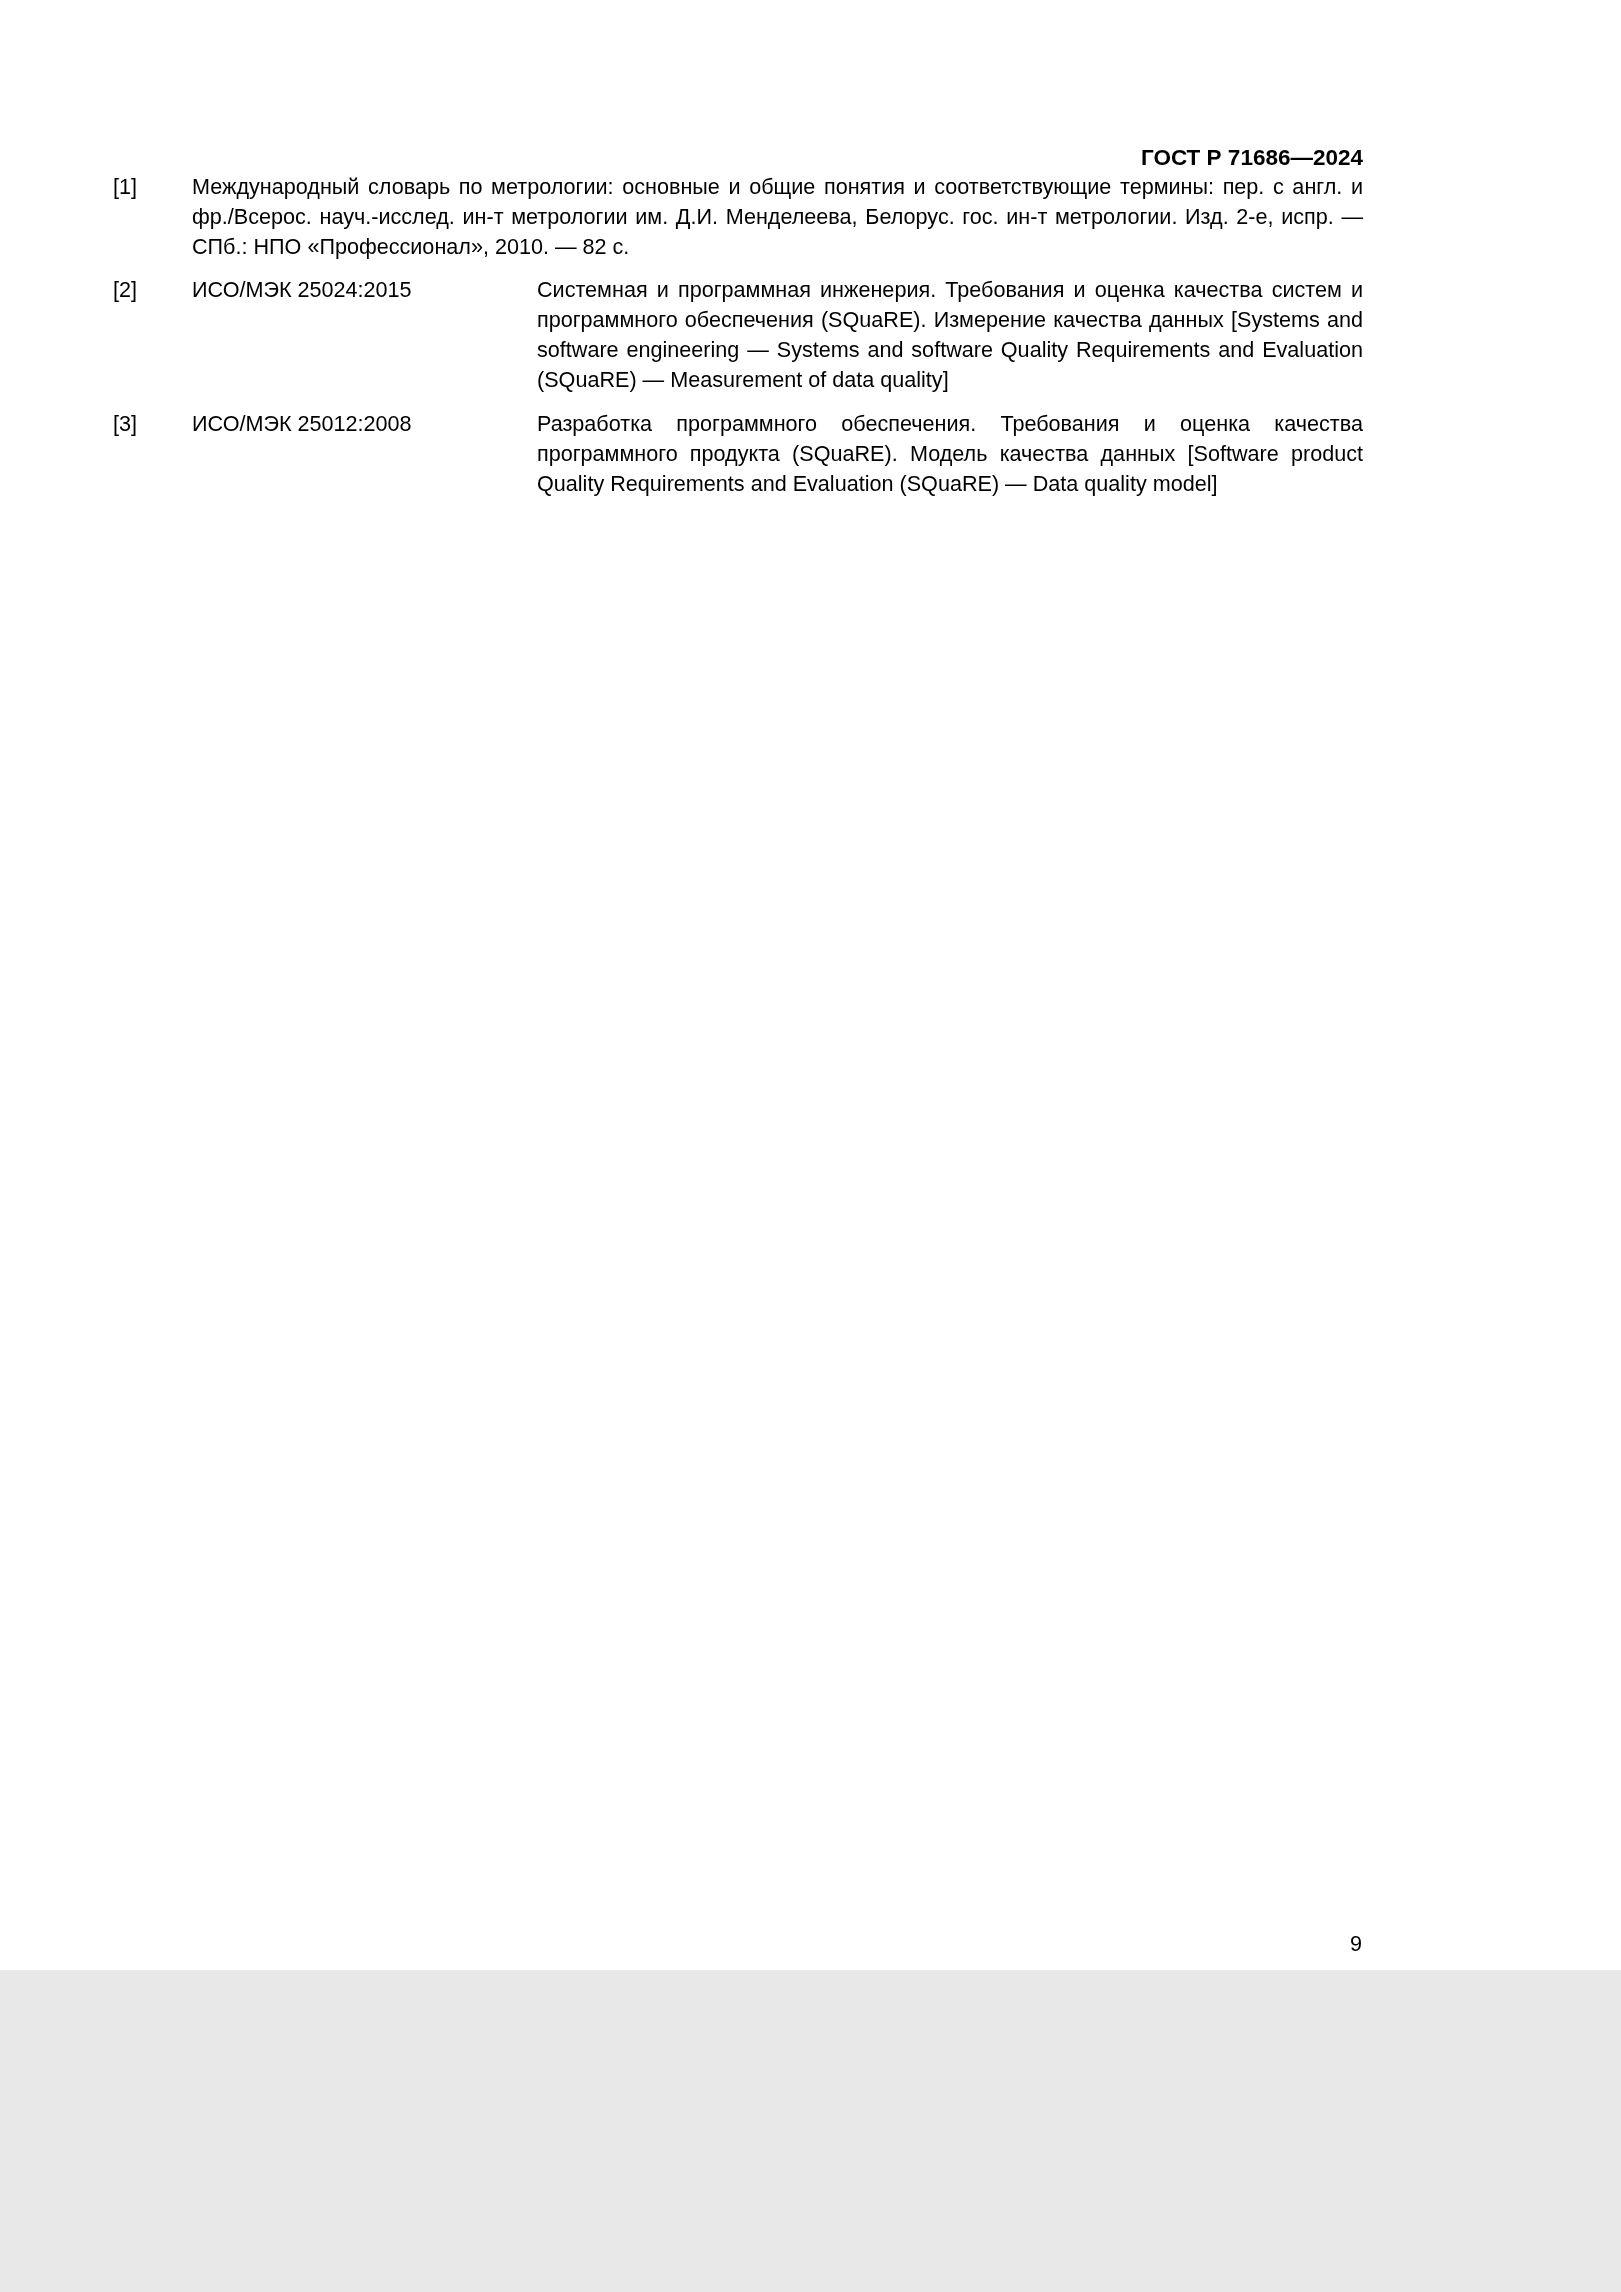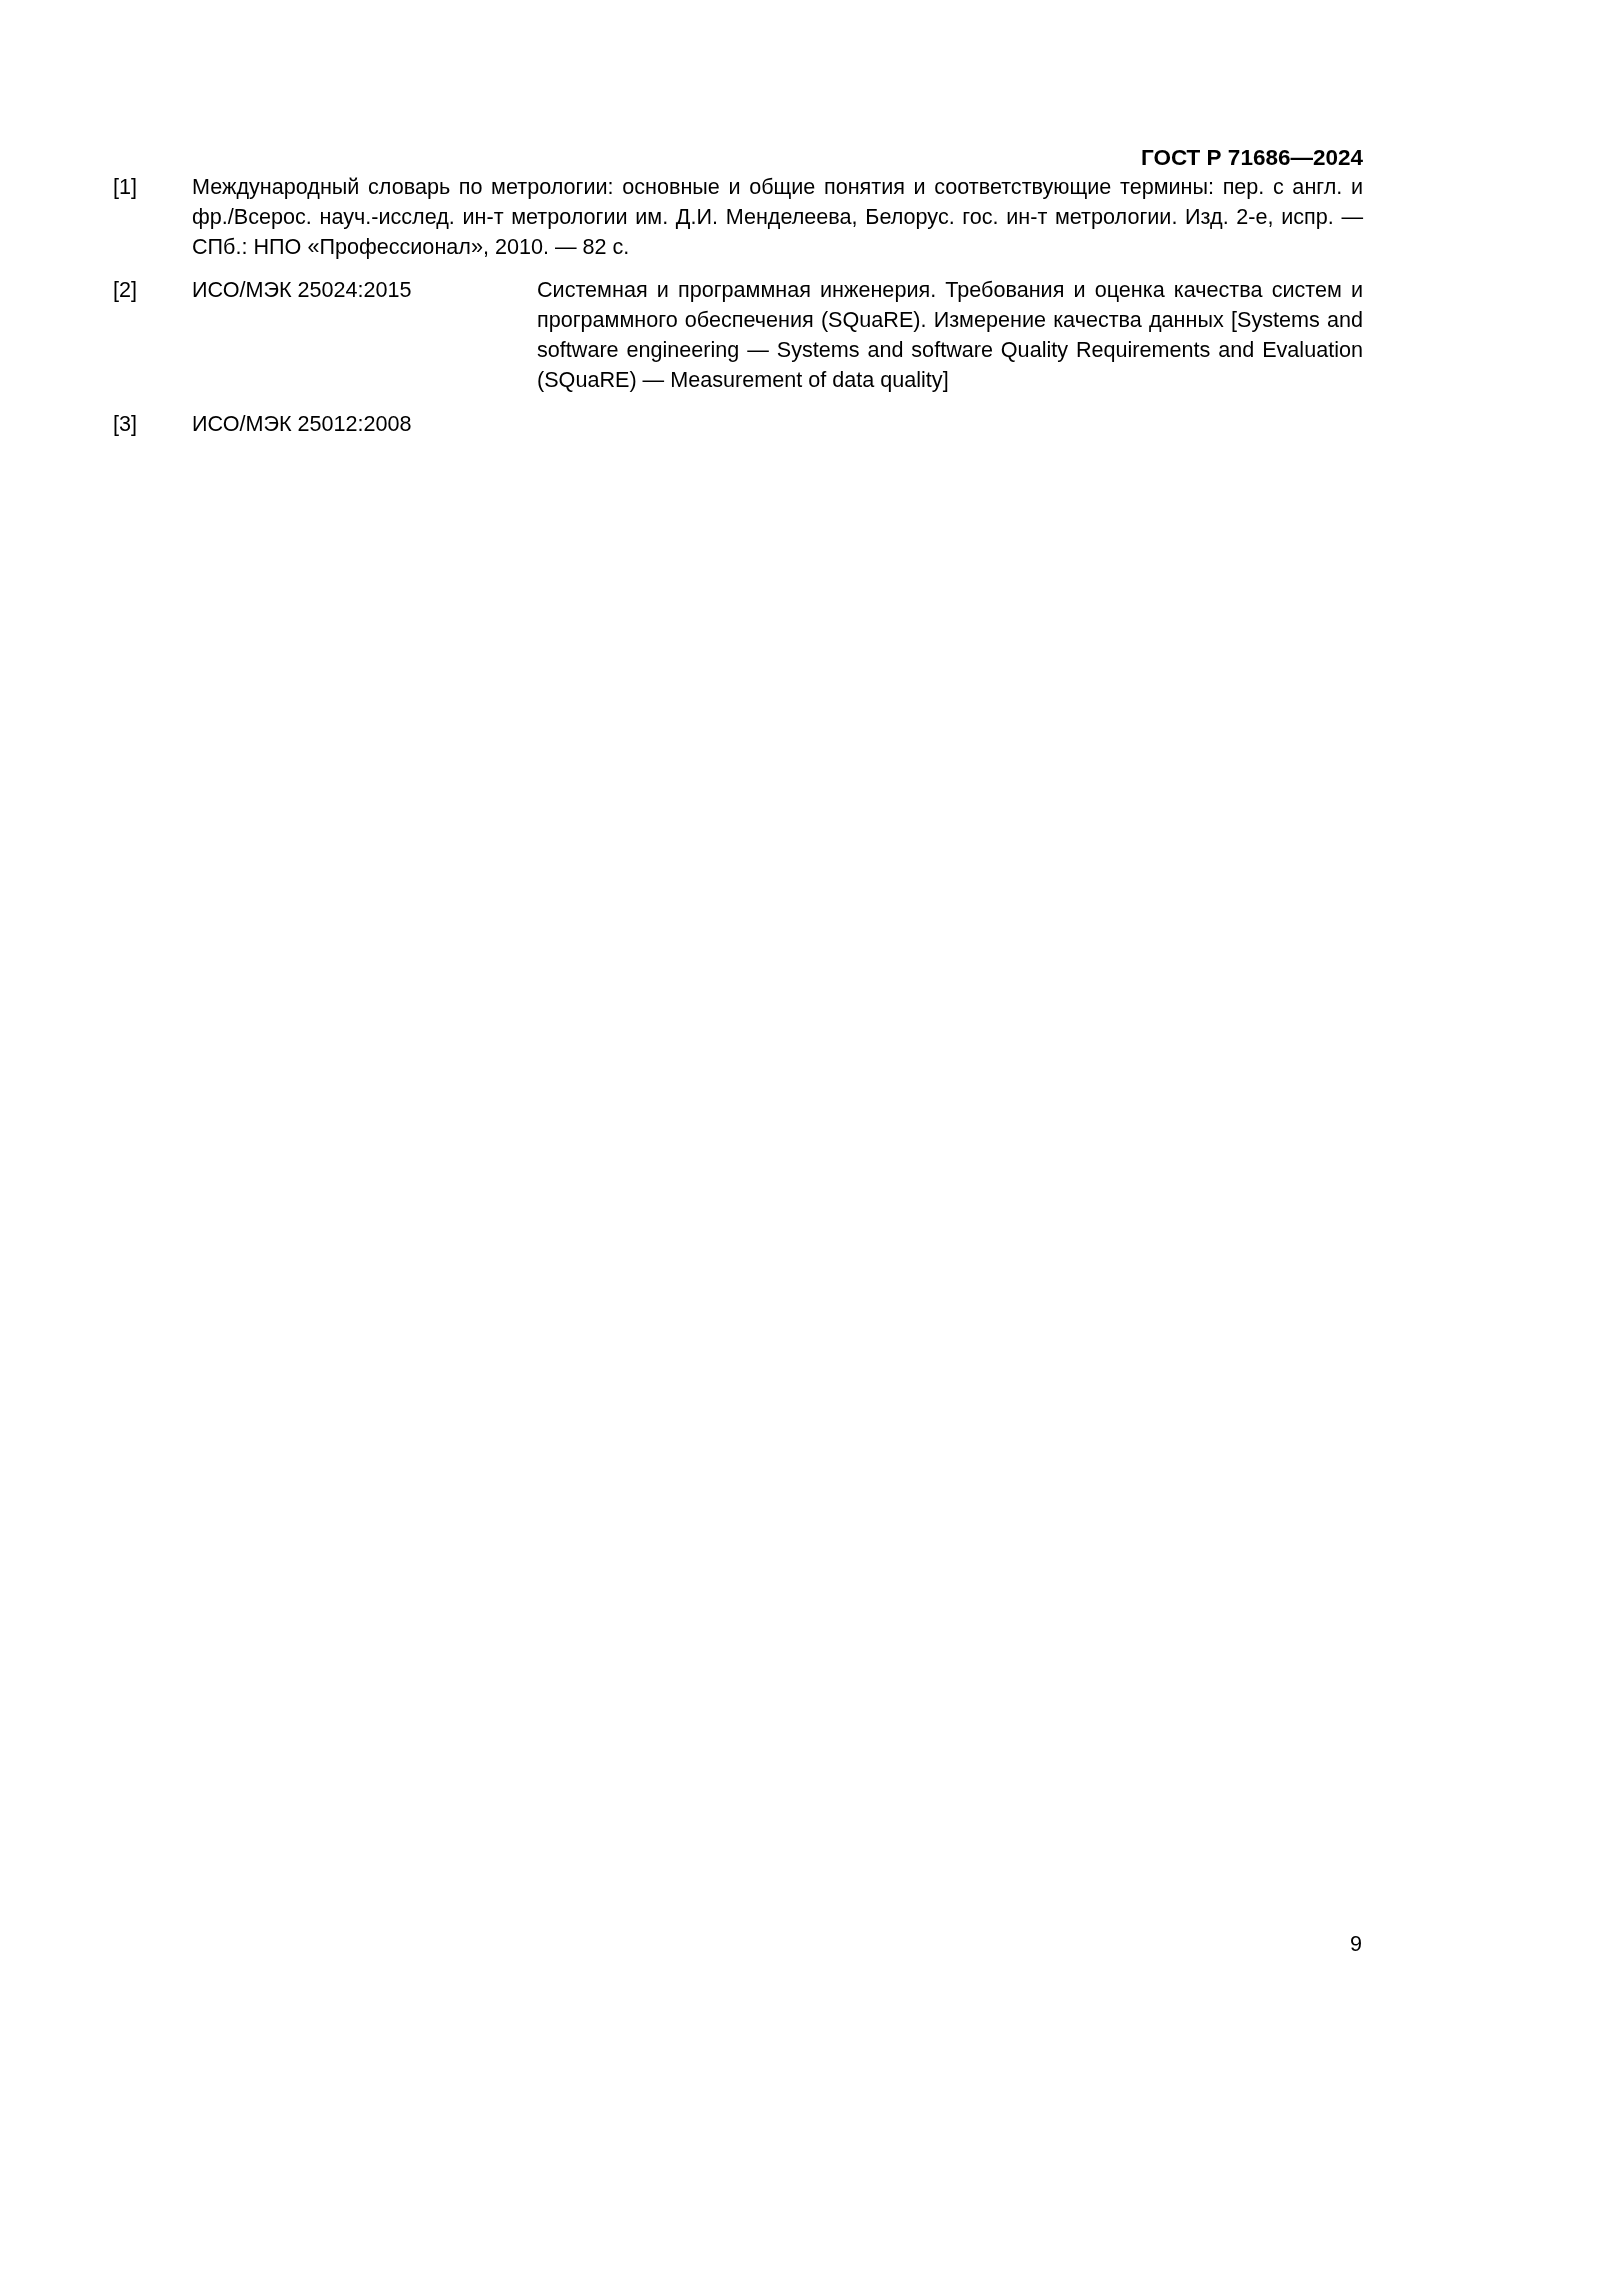--- a/index.html
+++ b/index.html
@@ -3,21 +3,21 @@
 <meta charset="utf-8">
 <style>
   html, body {
     margin: 0;
     padding: 0;
     background: #e8e8e8;
   }
   .sheet {
     position: relative;
     width: 1621px;
-    height: 2292px;
+    height: 1970px;
     margin: 0 auto;
     background: #ffffff;
     font-family: "Liberation Sans", "DejaVu Sans", sans-serif;
     color: #000000;
     box-sizing: border-box;
   }
   .content {
     position: absolute;
     top: 145px;
     left: 113px;
@@ -90,20 +90,21 @@
 
       <div class="entry">
         <span class="ref">[2]</span>
         <div class="code">ИСО/МЭК 25024:2015</div>
         <div class="body">Системная и программная инженерия. Требования и оценка качества систем и программного обеспечения (SQuaRE). Измерение качества данных [Systems and software engineering — Systems and software Quality Requirements and Evaluation (SQuaRE) — Measurement of data quality]</div>
       </div>
 
       <div class="entry">
         <span class="ref">[3]</span>
         <div class="code">ИСО/МЭК 25012:2008</div>
+        <div class="body">Разработка программного обеспечения. Требования и оценка качества программного продукта (SQuaRE). Модель качества данных [Software prod­uct Quality Requirements and Evaluation (SQuaRE) — Data quality model]</div>
       </div>
 
     </div>
   </div>
 
   <div class="page-number">9</div>
 </div>
 
 
 </body></html>

